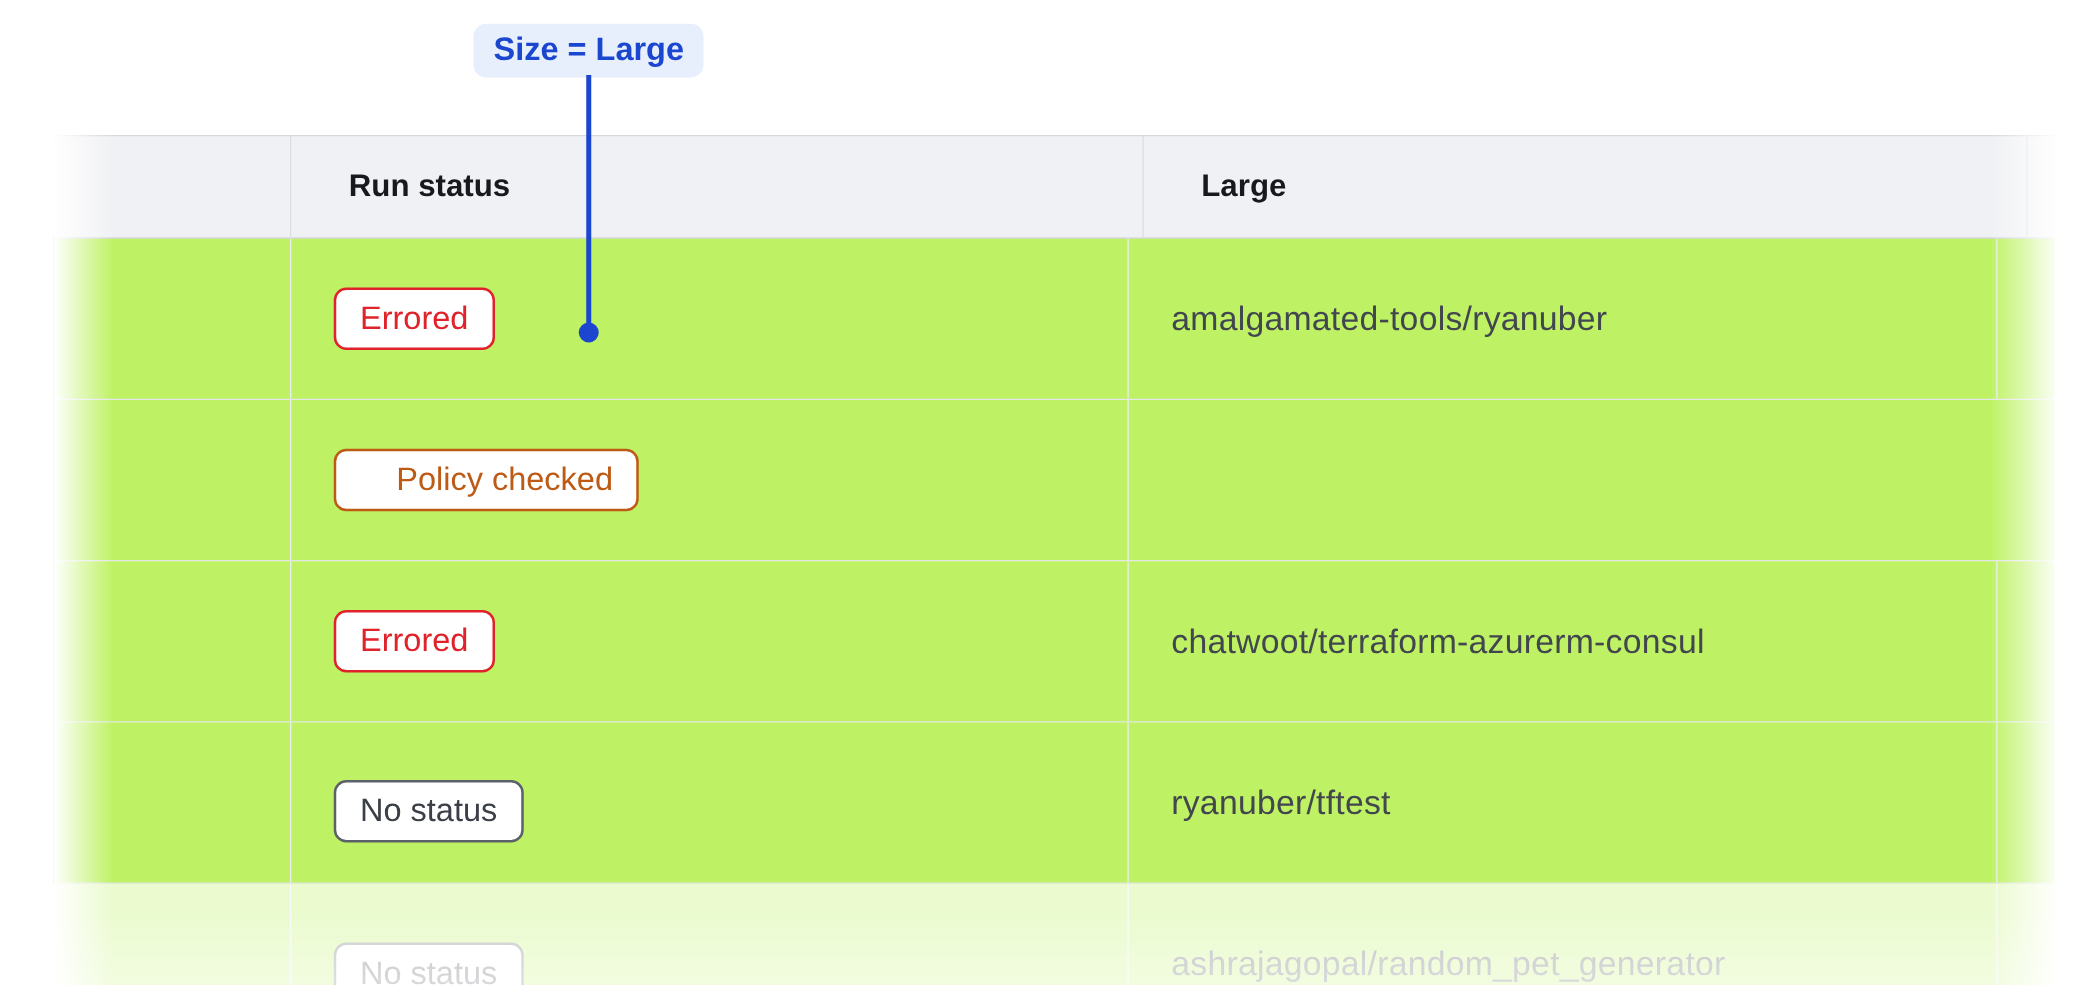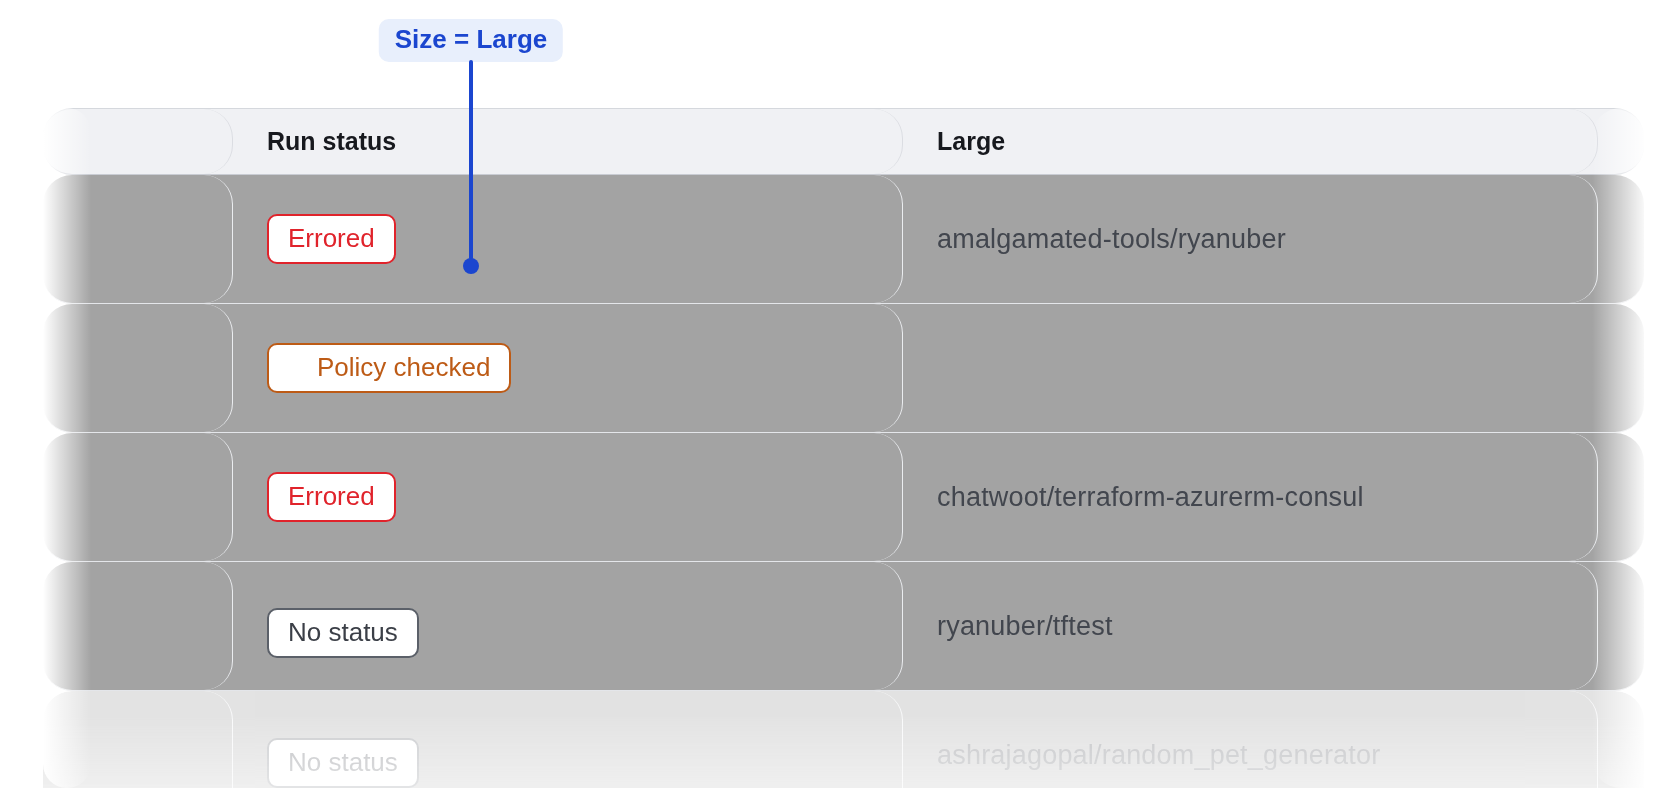--- a/index.html
+++ b/index.html
@@ -1,15 +1,15 @@
 <!DOCTYPE html>
 <html><head>
 <meta charset="utf-8">
 <style>
-  * { margin: 0; padding: 0; box-sizing: border-box; border-radius: 29px; }
+  * { margin: 0; padding: 0; box-sizing: border-box; }
   html, body { width: 1672px; height: 788px; overflow: hidden; background: #ffffff;
     font-family: "Liberation Sans", "DejaVu Sans", sans-serif; }
   .stage { position: relative; width: 1672px; height: 788px; }
 
   
   .callout {
     position: absolute; left: 471px; top: 19px; transform: translateX(-50%);
     background: #e8effc; color: #1b46cf; font-size: 26px; font-weight: 700;
     padding: 5px 16px 7px; border-radius: 10px; white-space: nowrap; z-index: 20;
   }
@@ -19,27 +19,27 @@
   }
   .callout-dot {
     position: absolute; left: 463px; top: 258px; width: 16px; height: 16px;
     border-radius: 50%; background: #1b46cf; z-index: 20;
   }
 
   
   .table { position: absolute; left: 43px; top: 108px; width: 1601px; height: 680px; }
   .hrow, .row { display: grid; grid-template-columns: 190px 670px 695px 1fr; }
   .hrow {
-    height: 67px; background: #f0f1f4;
-    border-top: 1px solid #d5d8dd; border-bottom: 1px solid #c9ccd3;
+    height: 83px; background: #f0f1f4;
+    border-top: 1px solid #d5d8dd; border-bottom: 1px solid #c9ccd3; gap: 12px;
   }
   .hcell { display: flex; align-items: center; padding-left: 34px;
     font-size: 25px; font-weight: 700; color: #17191e; border-right: 1px solid #dbdde2; }
   .hcell:last-child { border-right: none; }
-  .row { height: 129px; border-bottom: 1px solid #e4e6ea; background: #a3a3a3; }
+  .row { height: 129px; border-bottom: 1px solid #e4e6ea; background: #bef264; }
   .row:last-child { border-bottom: none; }
   .cell { display: flex; align-items: center; padding-left: 34px; border-right: 1px solid #ebedf0; }
   .cell:last-child { border-right: none; }
 
   .badge {
     display: inline-block; font-size: 26px; font-weight: 500; line-height: 32px;
     padding: 6px 19px 8px; border: 2px solid; border-radius: 10px; background: #fff;
     white-space: nowrap;
   }
   .badge[data-status="errored"]        { color: #e0232b; border-color: #e0232b; }

